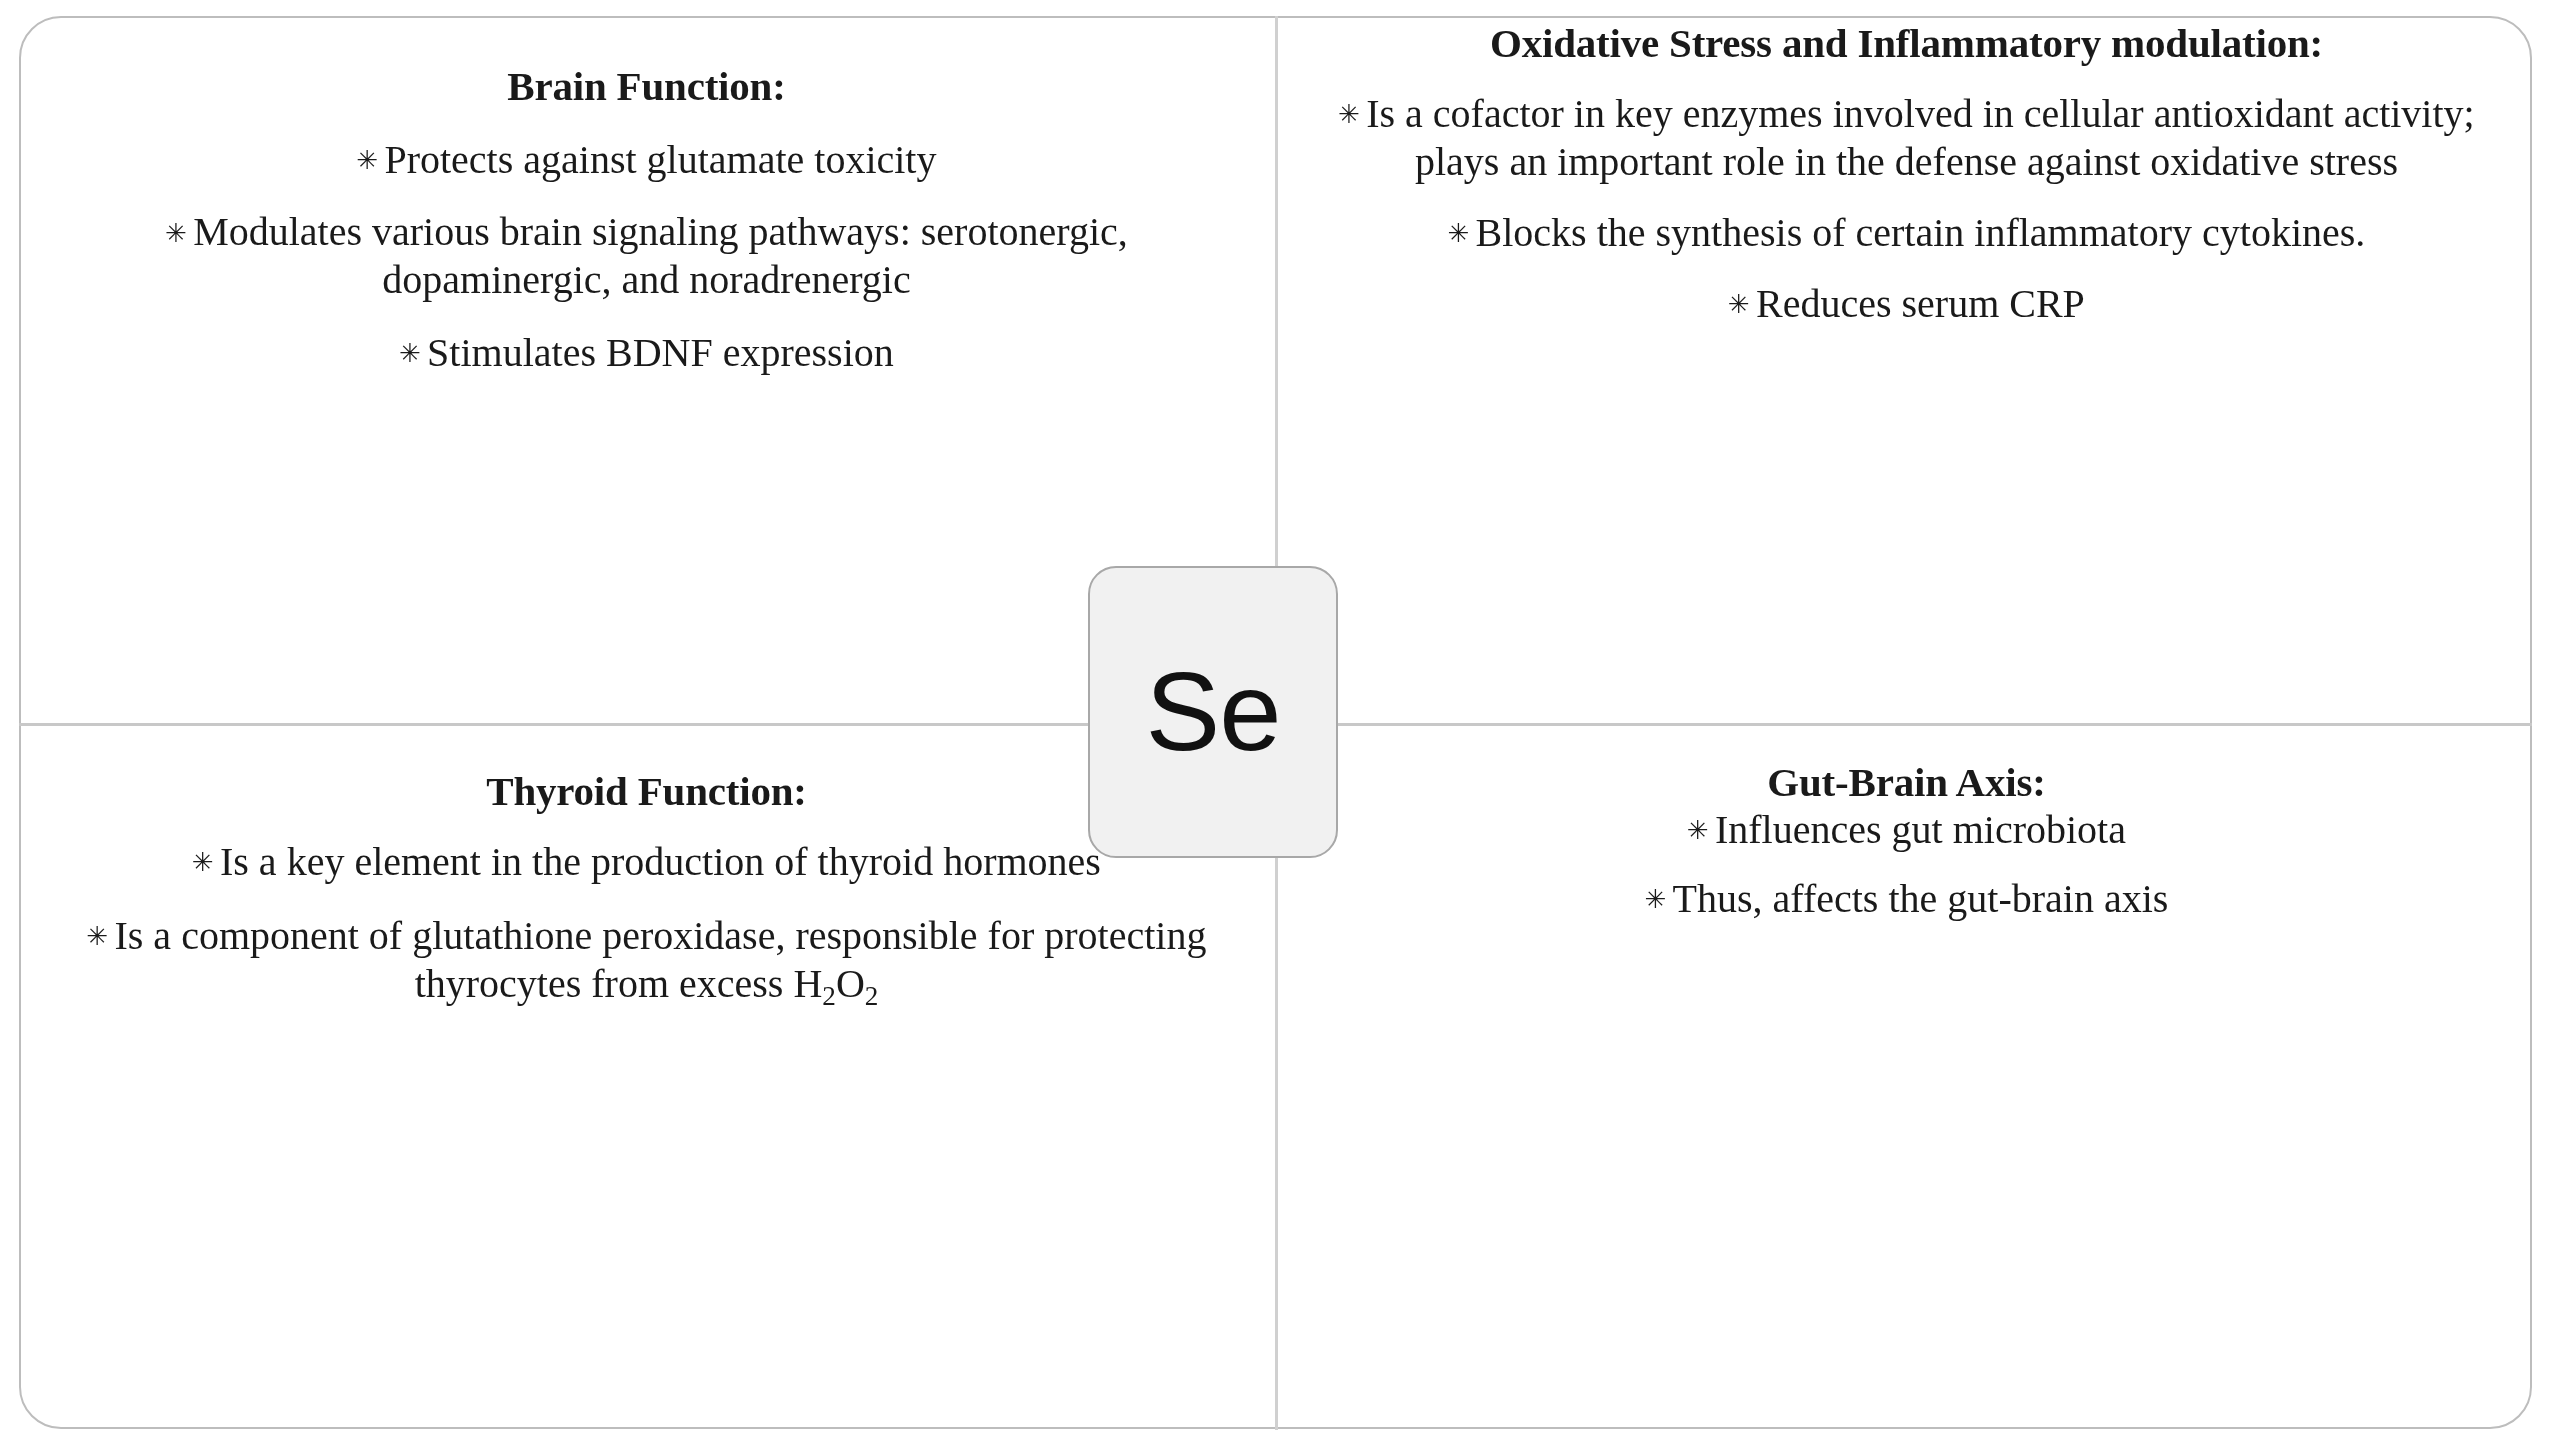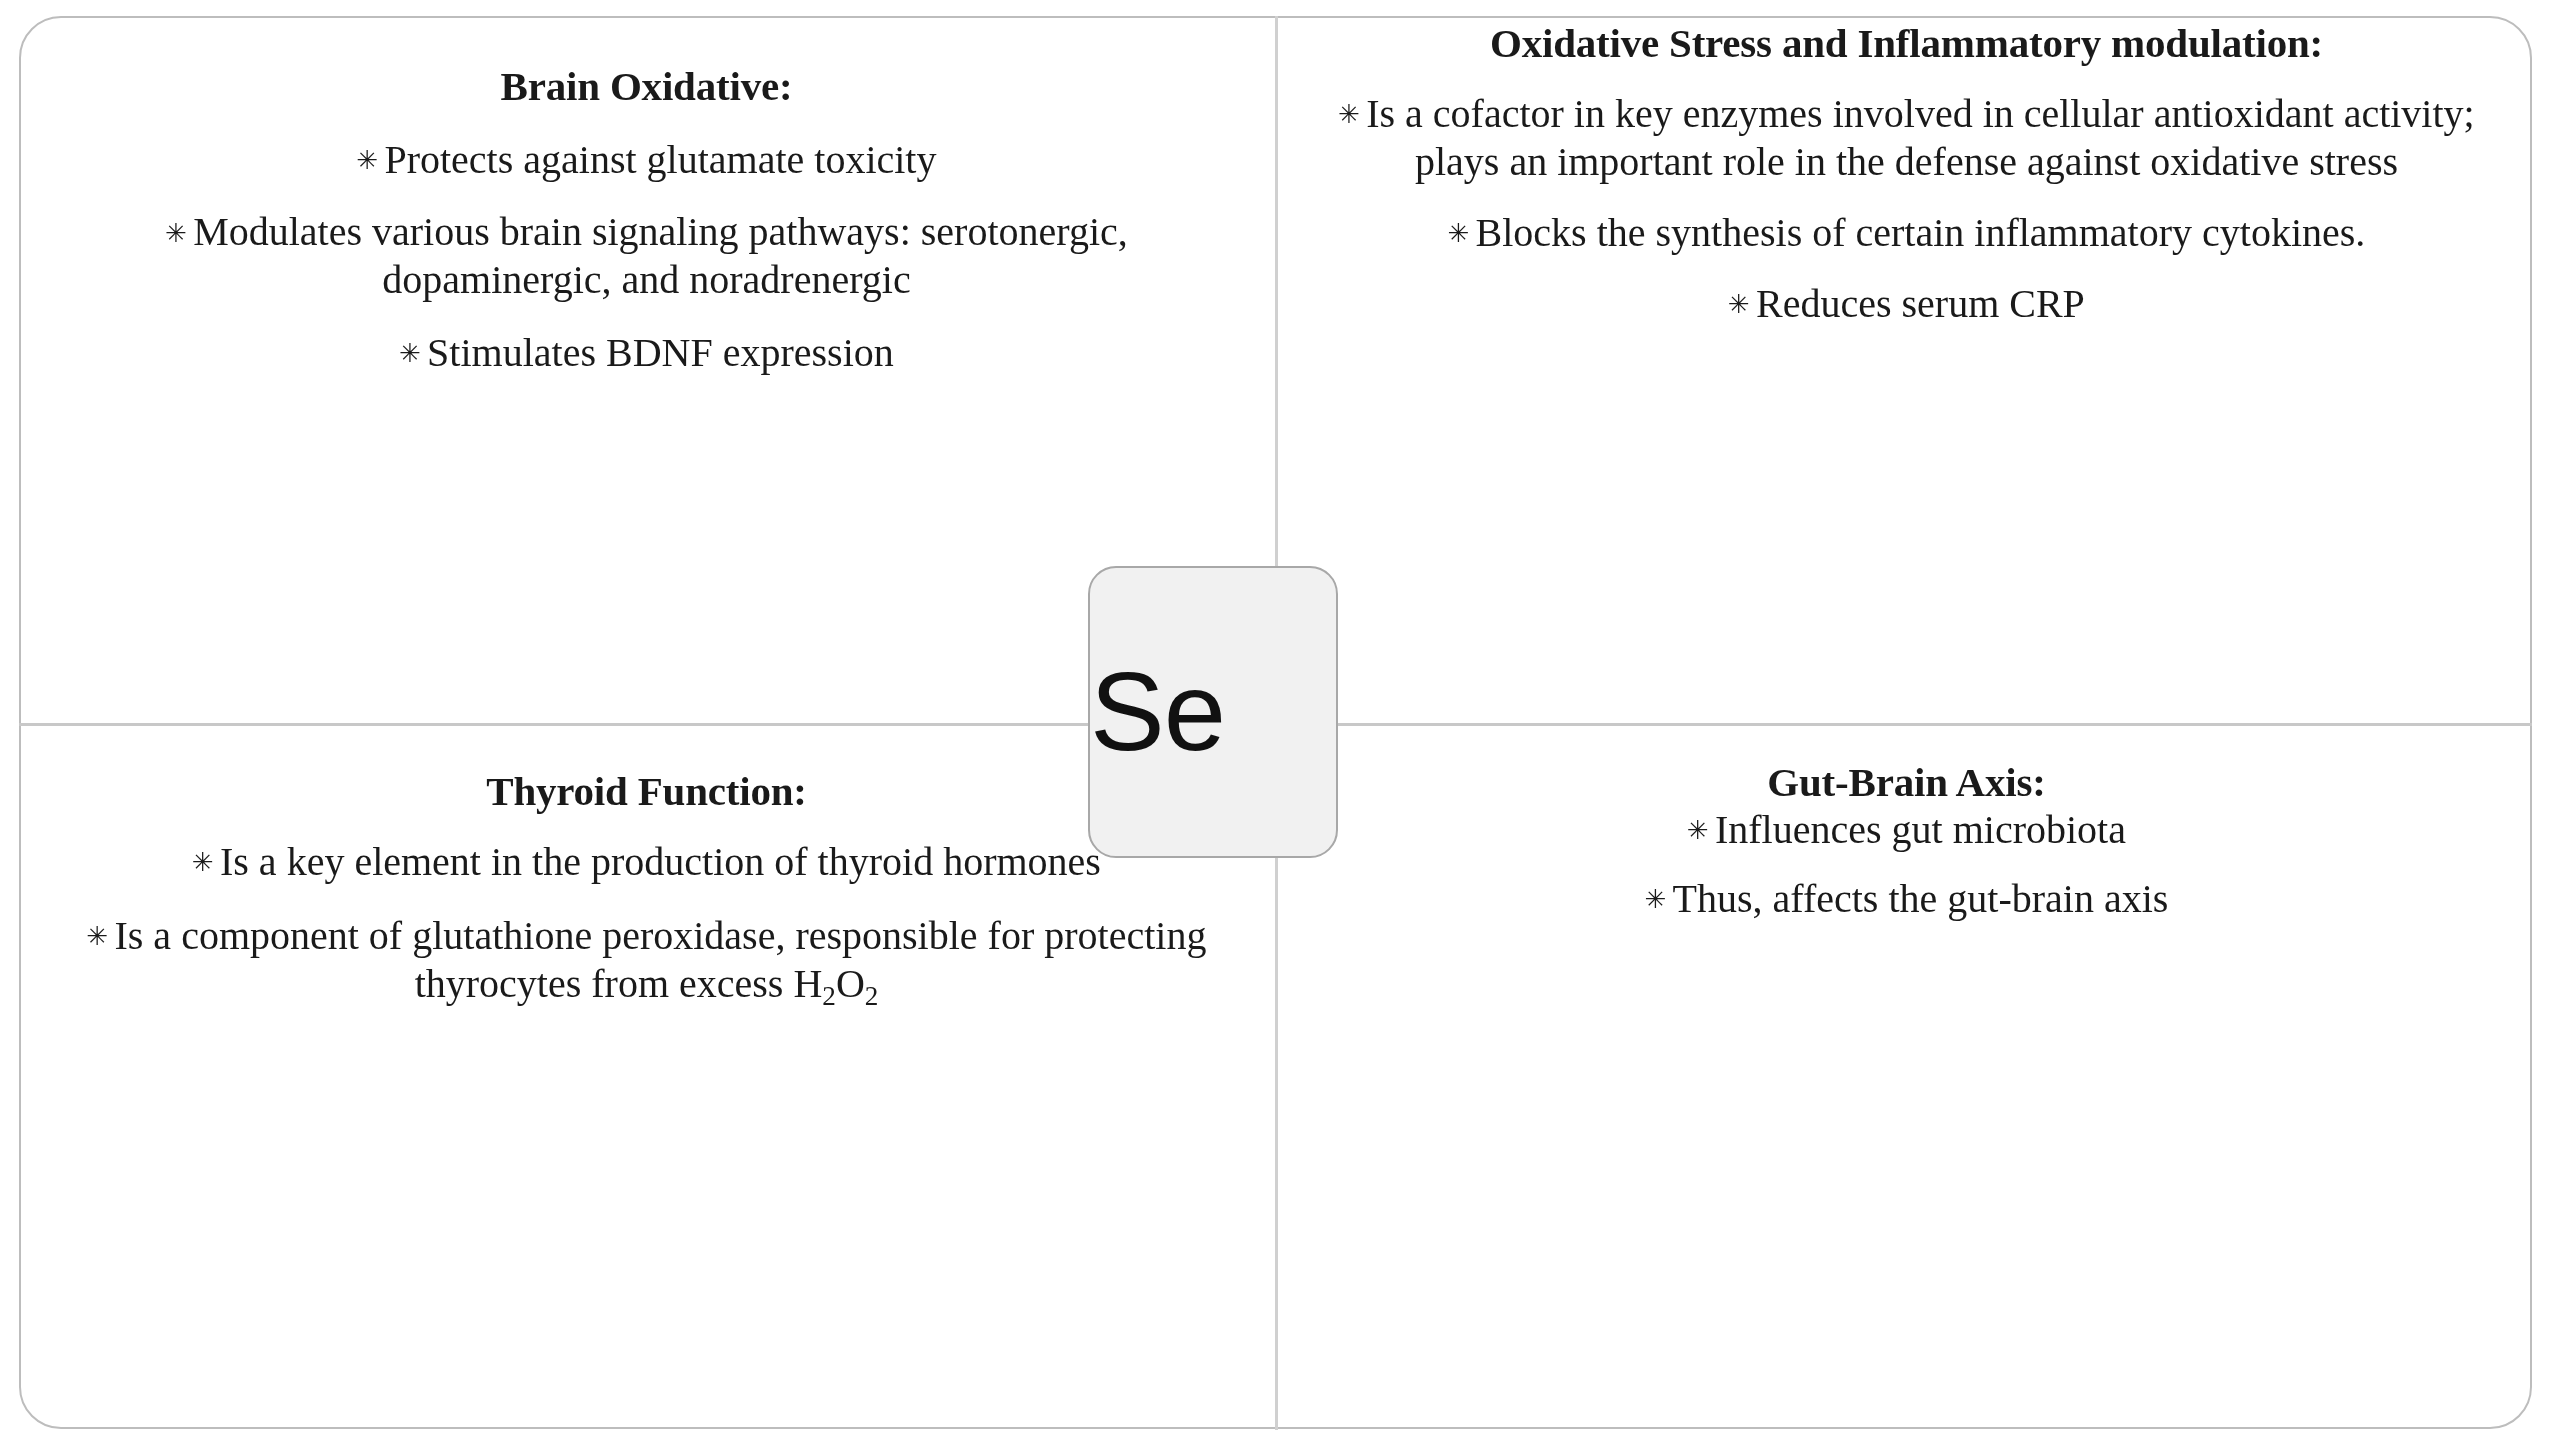--- a/index.html
+++ b/index.html
@@ -109,20 +109,21 @@
     left: 1088px;
     top: 566px;
     width: 250px;
     height: 292px;
     box-sizing: border-box;
     background: #f1f1f1;
     border: 2.6px solid #a8a8a8;
     border-radius: 28px;
     display: flex;
     align-items: center;
+    justify-content: center;
     z-index: 5;
   }
   #center-element-symbol {
     font-family: "Liberation Sans", "DejaVu Sans", sans-serif;
     font-size: 112px;
     font-weight: 400;
     color: #111111;
     line-height: 1;
     letter-spacing: -0.9px;
   }
@@ -131,21 +132,21 @@
 <body>
 
 <div id="diagram-frame"></div>
 
 <div class="divider-v" id="divider-vertical-top"></div>
 <div class="divider-v" id="divider-vertical-bottom"></div>
 <div class="divider-h" id="divider-horizontal-left"></div>
 <div class="divider-h" id="divider-horizontal-right"></div>
 
 <div class="quadrant" id="quadrant-brain">
-  <div class="quad-heading">Brain Oxidative:</div>
+  <div class="quad-heading">Brain Function:</div>
   <div class="bullet-list">
     <p class="bullet-item"><span class="bullet-glyph">✳</span><span>Protects against glutamate toxicity</span></p>
     <p class="bullet-item"><span class="bullet-glyph">✳</span><span>Modulates various brain signaling pathways: serotonergic, dopaminergic, and noradrenergic</span></p>
     <p class="bullet-item"><span class="bullet-glyph">✳</span><span>Stimulates BDNF expression</span></p>
   </div>
 </div>
 
 <div class="quadrant" id="quadrant-oxidative">
   <div class="quad-heading">Oxidative Stress and Inflammatory modulation:</div>
   <div class="bullet-list">

